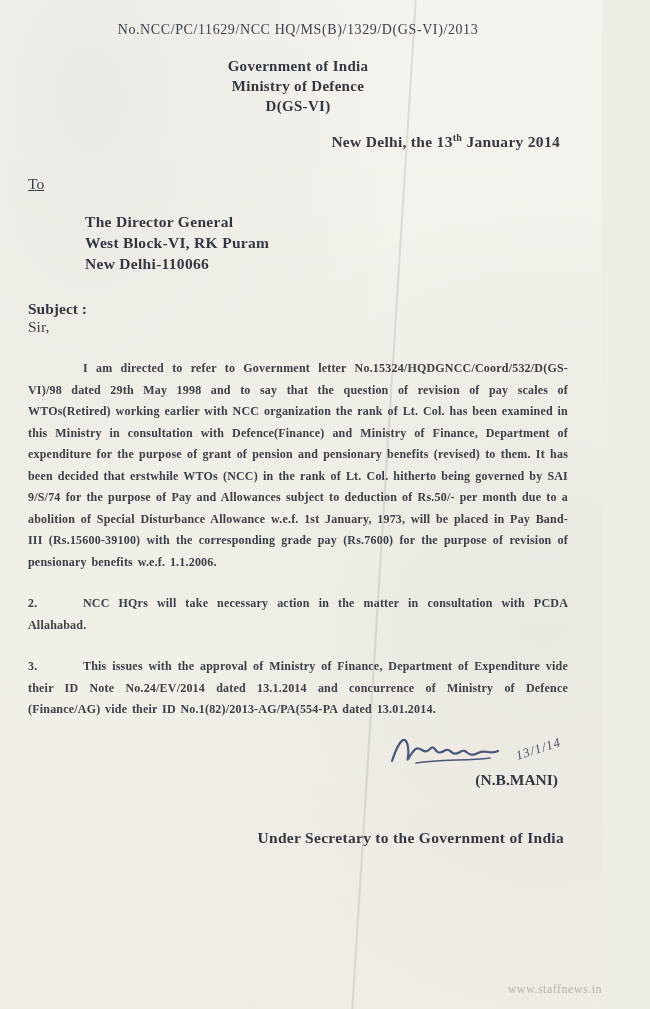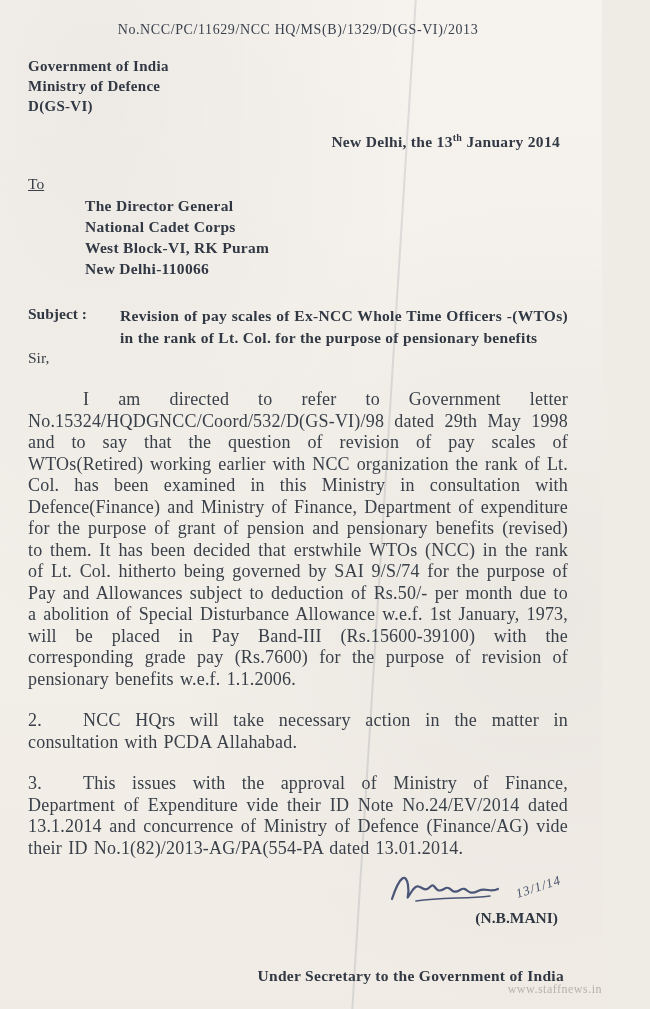--- a/index.html
+++ b/index.html
@@ -29,20 +29,21 @@
     pointer-events:none;
   }
   .ref-no{
     text-align:center;
     font-size:14px;
     letter-spacing:0.6px;
     color:#3a414d;
   }
   .org-block{
     margin-top:18px;
+    text-align:center;
     font-weight:bold;
     font-size:15px;
     line-height:20px;
     color:#313843;
     letter-spacing:0.3px;
   }
   .date-line{
     margin-top:16px;
     text-align:right;
     padding-right:8px;
@@ -50,32 +51,33 @@
     font-size:15.5px;
     color:#323945;
     letter-spacing:0.3px;
   }
   .to-label{
     margin-top:24px;
     font-size:15.5px;
     text-decoration:underline;
   }
   .addressee{
-    margin-top:2px;
+    margin-top:18px;
     margin-left:57px;
     font-weight:bold;
     font-size:15.5px;
     line-height:21px;
     color:#313843;
     letter-spacing:0.3px;
   }
   .subject-row{
     margin-top:26px;
     display:flex;
     align-items:flex-start;
+    gap:41px;
   }
   .subject-label{
     flex:0 0 92px;
     font-weight:bold;
     font-size:15.5px;
     color:#313843;
   }
   .subject-text{
     flex:1;
     font-weight:bold;
@@ -83,26 +85,27 @@
     line-height:22px;
     text-align:justify;
     color:#313843;
     letter-spacing:0.3px;
   }
   .salutation{
     font-size:15.5px;
   }
   .para{
     margin-top:20px;
-    font-size:18px;
+    font-size:12px;
     line-height:21.5px;
     text-align:justify;
     letter-spacing:0.2px;
     color:#3a4049;
     word-spacing:1.5px;
+    font-weight:bold;
   }
   .para.first{ text-indent:55px; margin-top:22px; }
   .pnum{
     display:inline-block;
     width:55px;
   }
   .sig-area{
     position:relative;
     margin-top:6px;
     height:100px;
@@ -162,28 +165,26 @@
     <div>Ministry of Defence</div>
     <div>D(GS-VI)</div>
   </div>
 
   <div class="date-line"><span>New Delhi, the 13</span><sup>th</sup><span> January 2014</span></div>
 
   <div class="to-label">To</div>
 
   <div class="addressee">
     <div>The Director General</div>
-    <div>National Cadet Corps</div>
     <div>West Block-VI, RK Puram</div>
     <div>New Delhi-110066</div>
   </div>
 
   <div class="subject-row">
     <div class="subject-label">Subject :</div>
-    <div class="subject-text">Revision of pay scales of Ex-NCC Whole Time Officers -(WTOs) in the rank of Lt. Col. for the purpose of pensionary benefits</div>
   </div>
 
   <div class="salutation">Sir,</div>
 
   <div class="para first">I am directed to refer to Government letter No.15324/HQDGNCC/Coord/532/D(GS-VI)/98 dated 29th May 1998 and to say that the question of revision of pay scales of WTOs(Retired) working earlier with NCC organization the rank of Lt. Col. has been examined in this Ministry in consultation with Defence(Finance) and Ministry of Finance, Department of expenditure for the purpose of grant of pension and pensionary benefits (revised) to them.  It has been decided that erstwhile WTOs (NCC) in the rank of Lt. Col. hitherto being governed by SAI 9/S/74 for the purpose of Pay and Allowances subject to deduction of Rs.50/- per month due to a abolition of Special Disturbance Allowance w.e.f. 1st January, 1973, will be placed in Pay Band-III (Rs.15600-39100) with the corresponding grade pay (Rs.7600) for the purpose of revision of pensionary benefits w.e.f. 1.1.2006.</div>
 
   <div class="para"><span class="pnum">2.</span><span>NCC HQrs will take necessary action in the matter in consultation with PCDA Allahabad.</span></div>
 
   <div class="para"><span class="pnum">3.</span><span>This issues with the approval of Ministry of Finance, Department of Expenditure vide their ID Note No.24/EV/2014 dated 13.1.2014 and concurrence of Ministry of Defence (Finance/AG) vide their ID No.1(82)/2013-AG/PA(554-PA dated 13.01.2014.</span></div>
 

